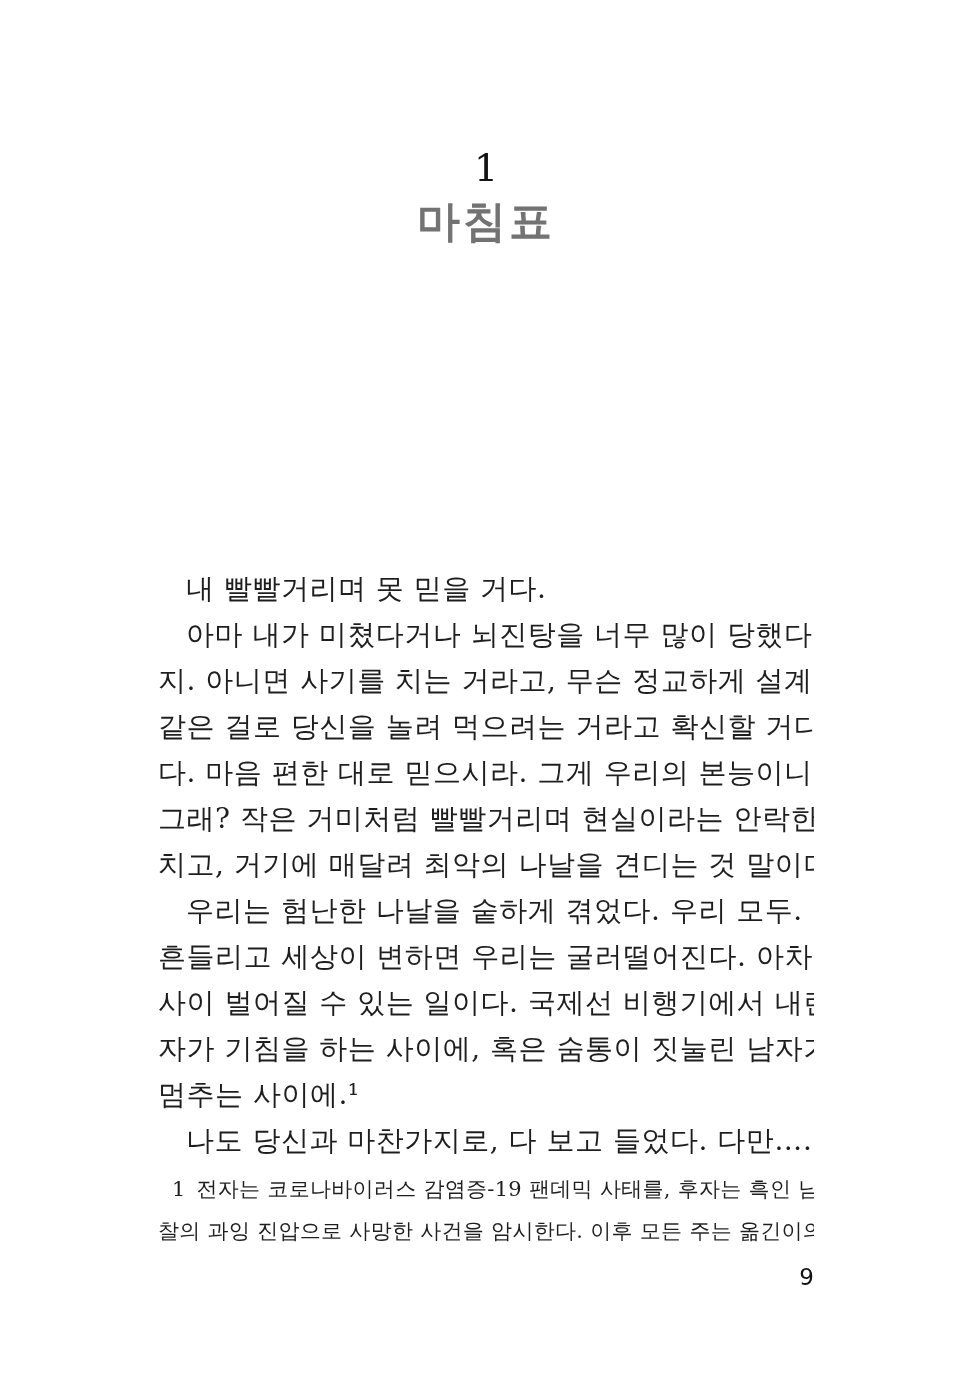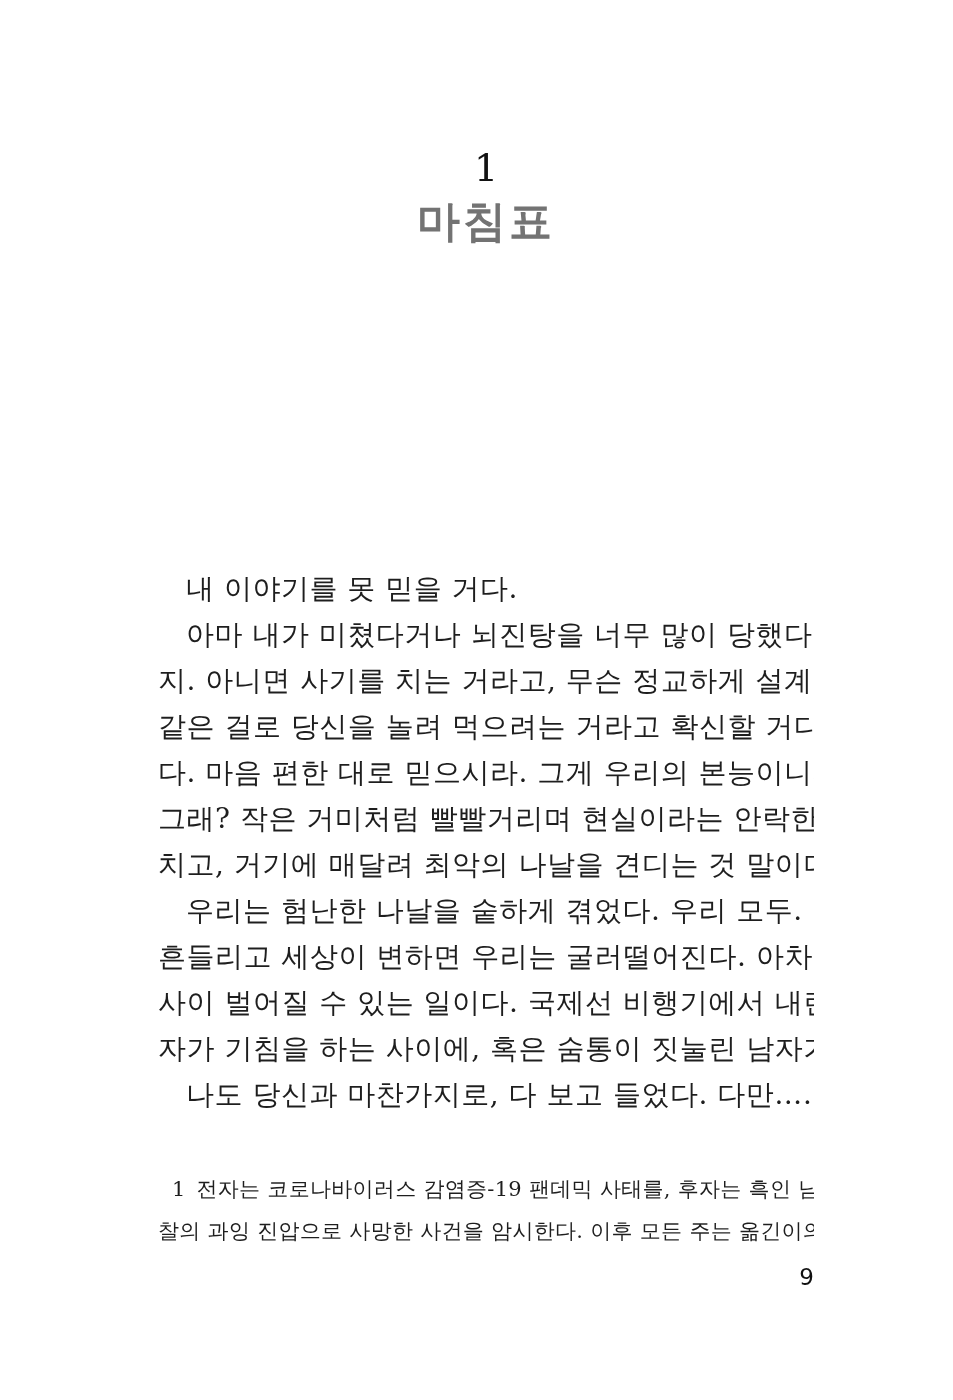--- a/index.html
+++ b/index.html
@@ -85,31 +85,32 @@
 </head>
 <body>
 
 <div class="page">
 
   <div class="content-col chapter-number">1</div>
 
   <div class="content-col chapter-title">마침표</div>
 
   <div class="content-col body-block">
-    <div class="body-line indent">내 이야기를 못 믿을 거다.</div>
+    <div class="body-line indent">내 빨빨거리며 못 믿을 거다.</div>
     <div class="body-line indent justify">아마 내가 미쳤다거나 뇌진탕을 너무 많이 당했다고 하겠</div>
     <div class="body-line justify">지. 아니면 사기를 치는 거라고, 무슨 정교하게 설계한 농담</div>
     <div class="body-line justify">같은 걸로 당신을 놀려 먹으려는 거라고 확신할 거다. 괜찮</div>
     <div class="body-line justify">다. 마음 편한 대로 믿으시라. 그게 우리의 본능이니까, 안</div>
     <div class="body-line justify">그래? 작은 거미처럼 빨빨거리며 현실이라는 안락한 그물을</div>
     <div class="body-line">치고, 거기에 매달려 최악의 나날을 견디는 것 말이다.</div>
     <div class="body-line indent justify">우리는 험난한 나날을 숱하게 겪었다. 우리 모두. 현실이</div>
     <div class="body-line justify">흔들리고 세상이 변하면 우리는 굴러떨어진다. 아차 하는</div>
     <div class="body-line justify">사이 벌어질 수 있는 일이다. 국제선 비행기에서 내린 여행</div>
     <div class="body-line justify">자가 기침을 하는 사이에, 혹은 숨통이 짓눌린 남자가 숨을</div>
+    <div class="body-line">멈추는 사이에.¹</div>
     <div class="body-line indent justify">나도 당신과 마찬가지로, 다 보고 들었다. 다만…… 나는</div>
   </div>
 
   <div class="content-col footnote-block">
     <div class="footnote-line fn-indent justify">1 전자는 코로나바이러스 감염증-19 팬데믹 사태를, 후자는 흑인 남성이 경</div>
     <div class="footnote-line">찰의 과잉 진압으로 사망한 사건을 암시한다. 이후 모든 주는 옮긴이의 주이다.</div>
   </div>
 
   <div class="content-col page-number">9</div>
 

